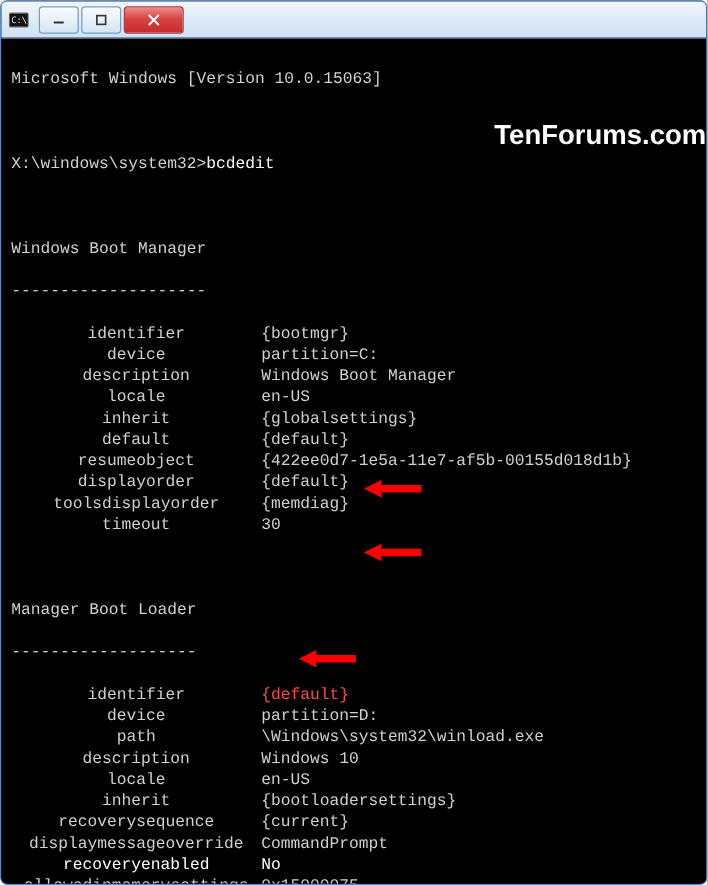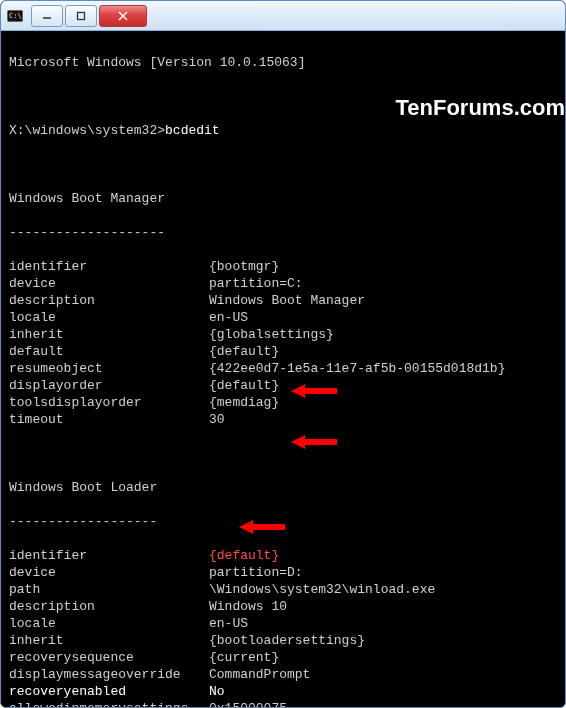--- a/index.html
+++ b/index.html
@@ -76,21 +76,21 @@
     color: #d0d0d0;
     font-family: Consolas, "Courier New", monospace;
     font-size: 13px;
     line-height: 17px;
     padding: 6px 8px;
     overflow: hidden;
     white-space: pre;
     position: relative;
   }
   .pair { display: flex; }
-  .pair .k { width: 200px; flex: 0 0 200px; }
+  .pair .k { width: 200px; flex: 0 0 200px; text-align: center; }
   .pair .v { flex: 1; }
   .yellow { color: #ffffff; }
   .red { color: #ff4a4a; }
   .watermark {
     position: absolute;
     top: 56px;
     left: 0;
     right: 0;
     text-align: right;
     color: #fff;
@@ -140,21 +140,21 @@
 
   <div class="terminal">
 <div>Microsoft Windows [Version 10.0.15063]</div>
 <div>&nbsp;</div>
 <div><span>X:\windows\system32&gt;</span><span class="yellow">bcdedit</span></div>
 <div>&nbsp;</div>
 <div>Windows Boot Manager</div>
 <div>--------------------</div>
 <div id="mgr-block"><div class="pair"><span class="k">identifier</span><span class="v">{bootmgr}</span></div><div class="pair"><span class="k">device</span><span class="v">partition=C:</span></div><div class="pair"><span class="k">description</span><span class="v">Windows Boot Manager</span></div><div class="pair"><span class="k">locale</span><span class="v">en-US</span></div><div class="pair"><span class="k">inherit</span><span class="v">{globalsettings}</span></div><div class="pair"><span class="k">default</span><span class="v">{default}</span></div><div class="pair"><span class="k">resumeobject</span><span class="v">{422ee0d7-1e5a-11e7-af5b-00155d018d1b}</span></div><div class="pair"><span class="k">displayorder</span><span class="v">{default}</span></div><div class="pair"><span class="k">toolsdisplayorder</span><span class="v">{memdiag}</span></div><div class="pair"><span class="k">timeout</span><span class="v">30</span></div></div>
 <div>&nbsp;</div>
-<div>Windows Boot Loader</div>
+<div>Manager Boot Loader</div>
 <div>-------------------</div>
 <div id="ldr-block"><div class="pair"><span class="k">identifier</span><span class="v red">{default}</span></div><div class="pair"><span class="k">device</span><span class="v">partition=D:</span></div><div class="pair"><span class="k">path</span><span class="v">\Windows\system32\winload.exe</span></div><div class="pair"><span class="k">description</span><span class="v">Windows 10</span></div><div class="pair"><span class="k">locale</span><span class="v">en-US</span></div><div class="pair"><span class="k">inherit</span><span class="v">{bootloadersettings}</span></div><div class="pair"><span class="k">recoverysequence</span><span class="v">{current}</span></div><div class="pair"><span class="k">displaymessageoverride</span><span class="v">CommandPrompt</span></div><div class="pair"><span class="k yellow">recoveryenabled</span><span class="v yellow">No</span></div><div class="pair"><span class="k">allowedinmemorysettings</span><span class="v">0x15000075</span></div></div>
 
 
 
 
 
 
     <div class="watermark">TenForums.com</div>
 

